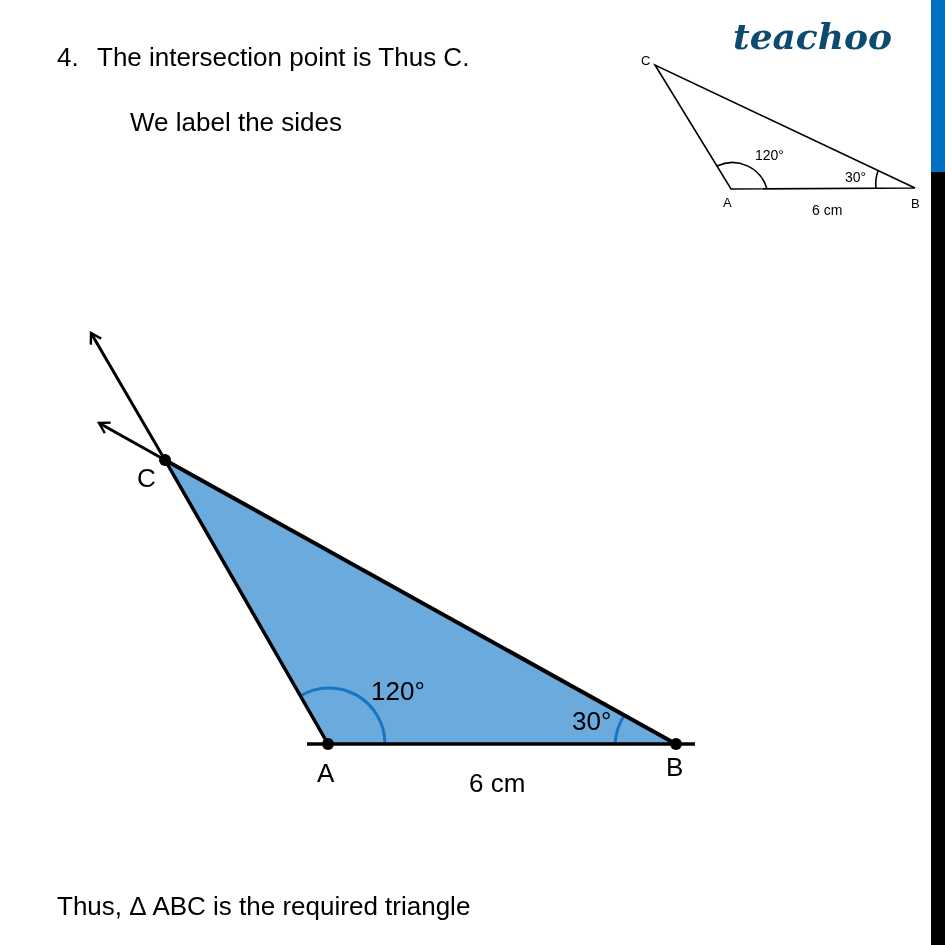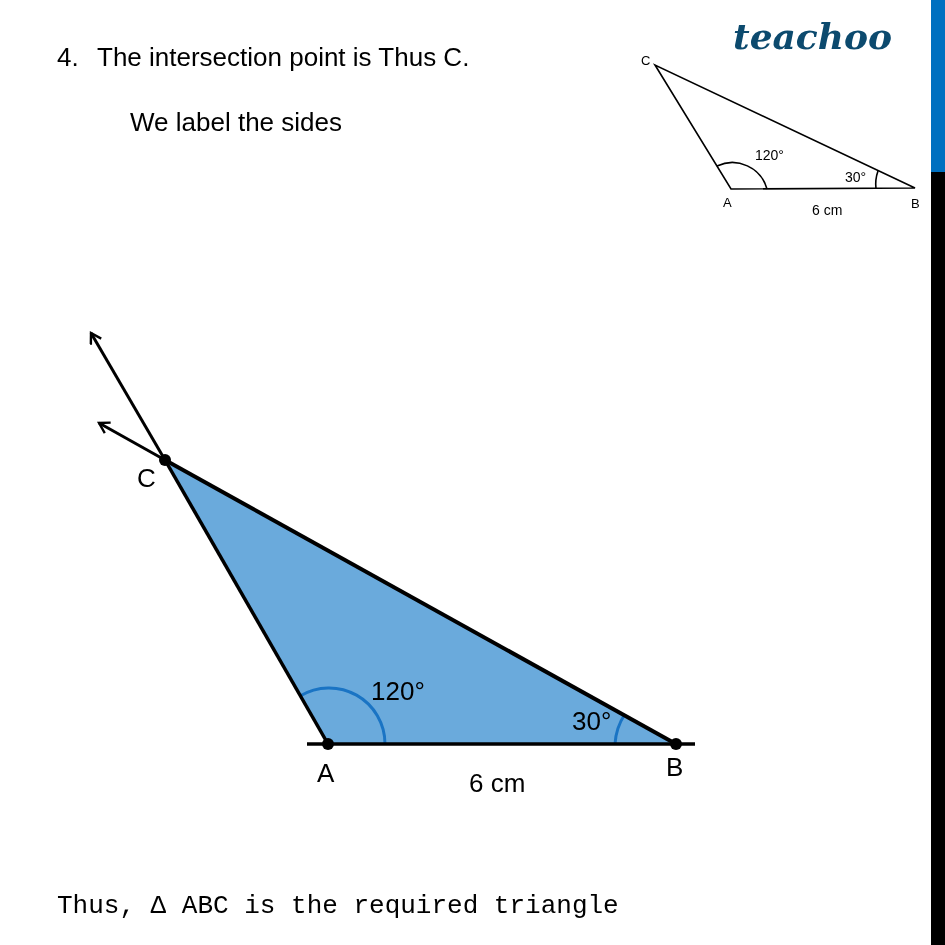--- a/index.html
+++ b/index.html
@@ -2,21 +2,21 @@
 <html><head>
 <meta charset="utf-8">
 <style>
   html, body { margin: 0; padding: 0; background: #ffffff; }
   body { width: 945px; height: 945px; position: relative; overflow: hidden;
          font-family: "Liberation Sans", "DejaVu Sans", sans-serif; color: #000; }
   .text { position: absolute; font-size: 26px; white-space: nowrap; line-height: 1; }
   .step-num { left: 57px; top: 44px; }
   .step-text { left: 97px; top: 44px; }
   .sub-text { left: 89px; top: 109px; margin-left: 41px; }
-  .conclusion { left: 57px; top: 893px; font-family: Liberation Mono, monospace; }
+  .conclusion { left: 57px; top: 893px; }
   .logo { position: absolute; left: 733px; top: 18px; font-family: "DejaVu Serif", serif;
           font-style: italic; font-weight: bold; font-size: 36px; letter-spacing: 0px; color: #0c4a6e; line-height: 1; }
   .sidebar { position: absolute; left: 931px; top: 0; width: 14px; height: 945px; background: #000; }
   .sidebar-accent { position: absolute; left: 0; top: 0; width: 14px; height: 172px; }
   svg { position: absolute; left: 0; top: 0; }
   .lbl { font-family: "Liberation Sans", "DejaVu Sans", sans-serif; }
 </style>
 </head>
 <body>
 

